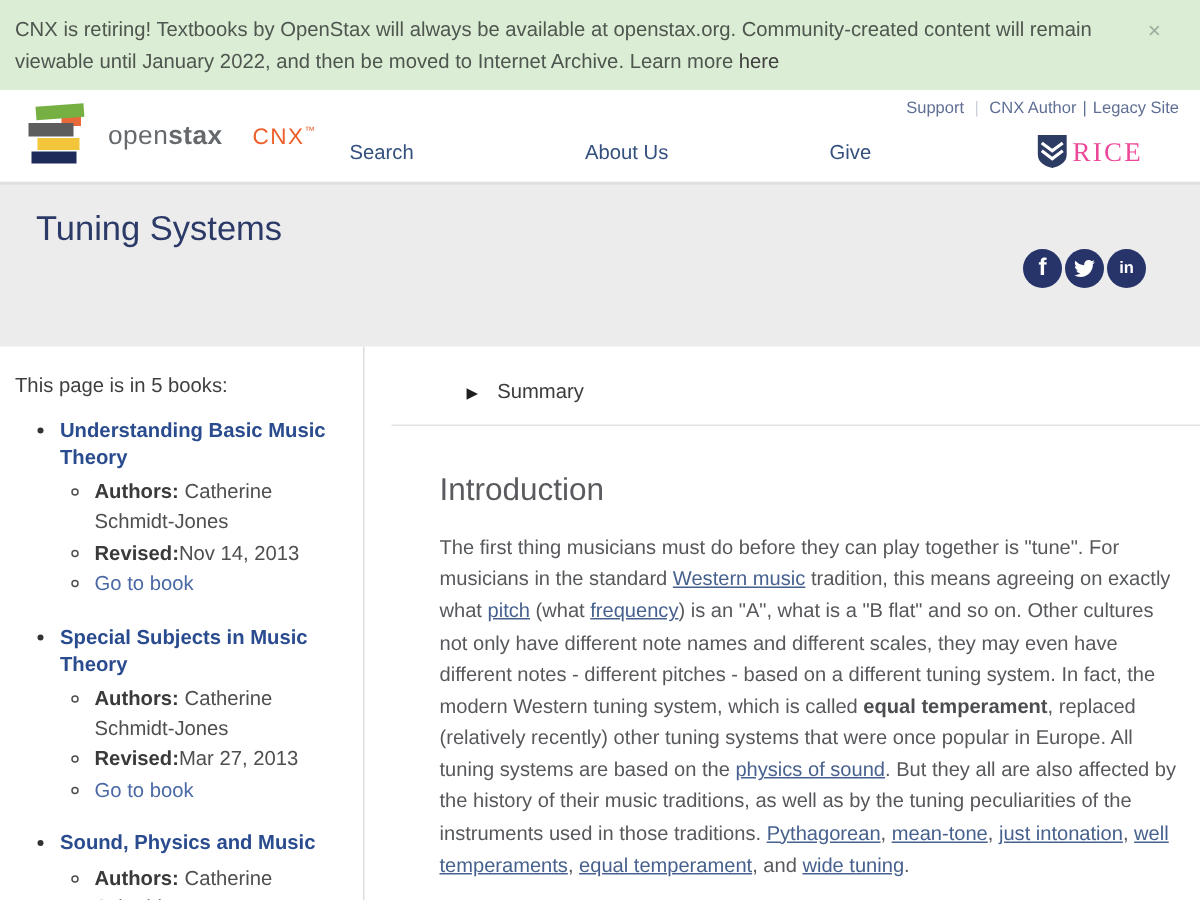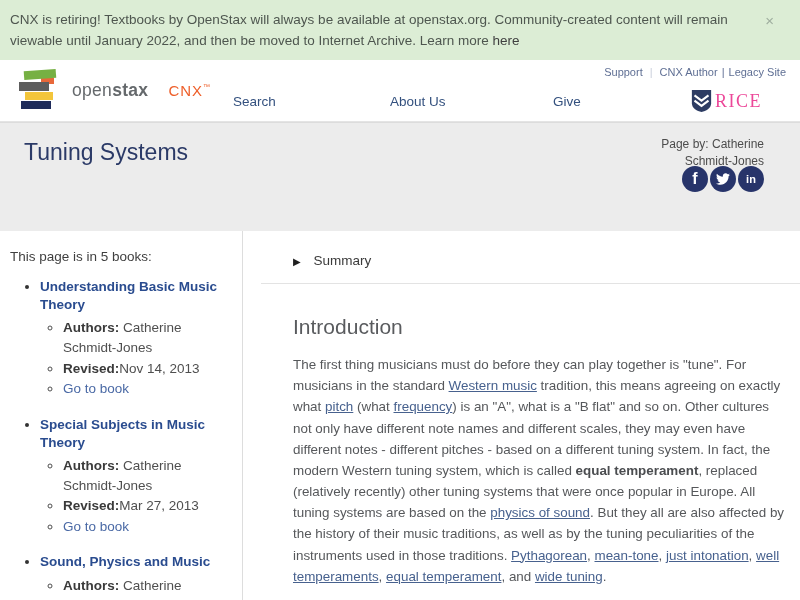--- a/index.html
+++ b/index.html
@@ -79,21 +79,21 @@
   .book-title { font-weight:bold; color:#2a4c8f; text-decoration:none; cursor:pointer; }
   ul.book-details {
     list-style-type:circle; padding-left:23px; margin:4px 0 0 0;
     font-size:13.5px; color:#4f4f4f; line-height:1.45;
   }
   ul.book-details li { margin:1px 0; }
   ul.book-details strong { color:#3a3a3a; }
   .goto-link { color:#4a69a5; text-decoration:none; cursor:pointer; }
 
   .main { flex:1 1 auto; padding:8px 12px 0 50px; }
-  .summary-row { font-size:13.5px; color:#3b3b3b; padding:14px 0 15px 0; cursor:pointer; }
+  .summary-row { font-size:13.5px; color:#3b3b3b; padding:14px 0 15px 0; cursor:pointer;margin-left:18px; }
   .summary-arrow { font-size:10px; margin-right:9px; color:#1f1f1f; }
   .main hr { border:none; border-top:1px solid #e3e3e3; margin:0 -12px 0 -32px; }
   .intro-heading { font-size:21px; color:#595b5e; font-weight:normal; margin:31px 0 15px 0; }
   .body-para { font-size:13.4px; line-height:1.58; color:#56585b; margin:0 0 15px 0; max-width:505px; }
   .ct-link { color:#47618e; text-decoration:underline; cursor:pointer; }
   .body-para strong { color:#4b4d50; }
 </style>
 </head>
 <body>
 
@@ -127,21 +127,20 @@
       <path d="M1 1 h22 v15 c0 6 -6 9 -11 10 C7 25 1 22 1 16 Z" fill="#2d3c63"></path>
       <path d="M4 7 L12 13 L20 7" stroke="#fff" stroke-width="2.4" fill="none"></path>
       <path d="M4 13 L12 19 L20 13" stroke="#fff" stroke-width="2.4" fill="none"></path>
     </svg>
     <span class="rice-label">RICE</span>
   </div>
 </div>
 
 <div class="title-band">
   <h1 class="page-title">Tuning Systems</h1>
-  <div class="page-by">Page by: Catherine Schmidt-Jones</div>
   <div class="social">
     <div class="sicon fb">
         <span>f</span>
       </div>
     <div class="sicon">
       <svg width="14" height="14" viewBox="0 0 24 24">
           <path fill="#fff" d="M23.95 4.57c-.89.39-1.83.65-2.83.78 1.02-.61 1.8-1.58 2.16-2.72-.95.55-2 .96-3.13 1.18-.9-.96-2.17-1.56-3.59-1.56-2.72 0-4.92 2.2-4.92 4.92 0 .39.04.76.13 1.12C7.69 8.09 4.07 6.13 1.64 3.16c-.43.72-.67 1.56-.67 2.47 0 1.71.87 3.21 2.19 4.1-.81-.03-1.57-.25-2.23-.62v.06c0 2.39 1.69 4.37 3.95 4.83-.41.11-.85.17-1.3.17-.31 0-.62-.03-.92-.09.63 1.95 2.45 3.38 4.6 3.42-1.68 1.32-3.81 2.1-6.1 2.1-.39 0-.78-.02-1.17-.07 2.19 1.39 4.77 2.21 7.56 2.21 9.05 0 14-7.5 14-13.99 0-.21 0-.42-.02-.63.96-.69 1.8-1.56 2.46-2.55z"></path>
         </svg>
     </div>
     <div class="sicon li">

